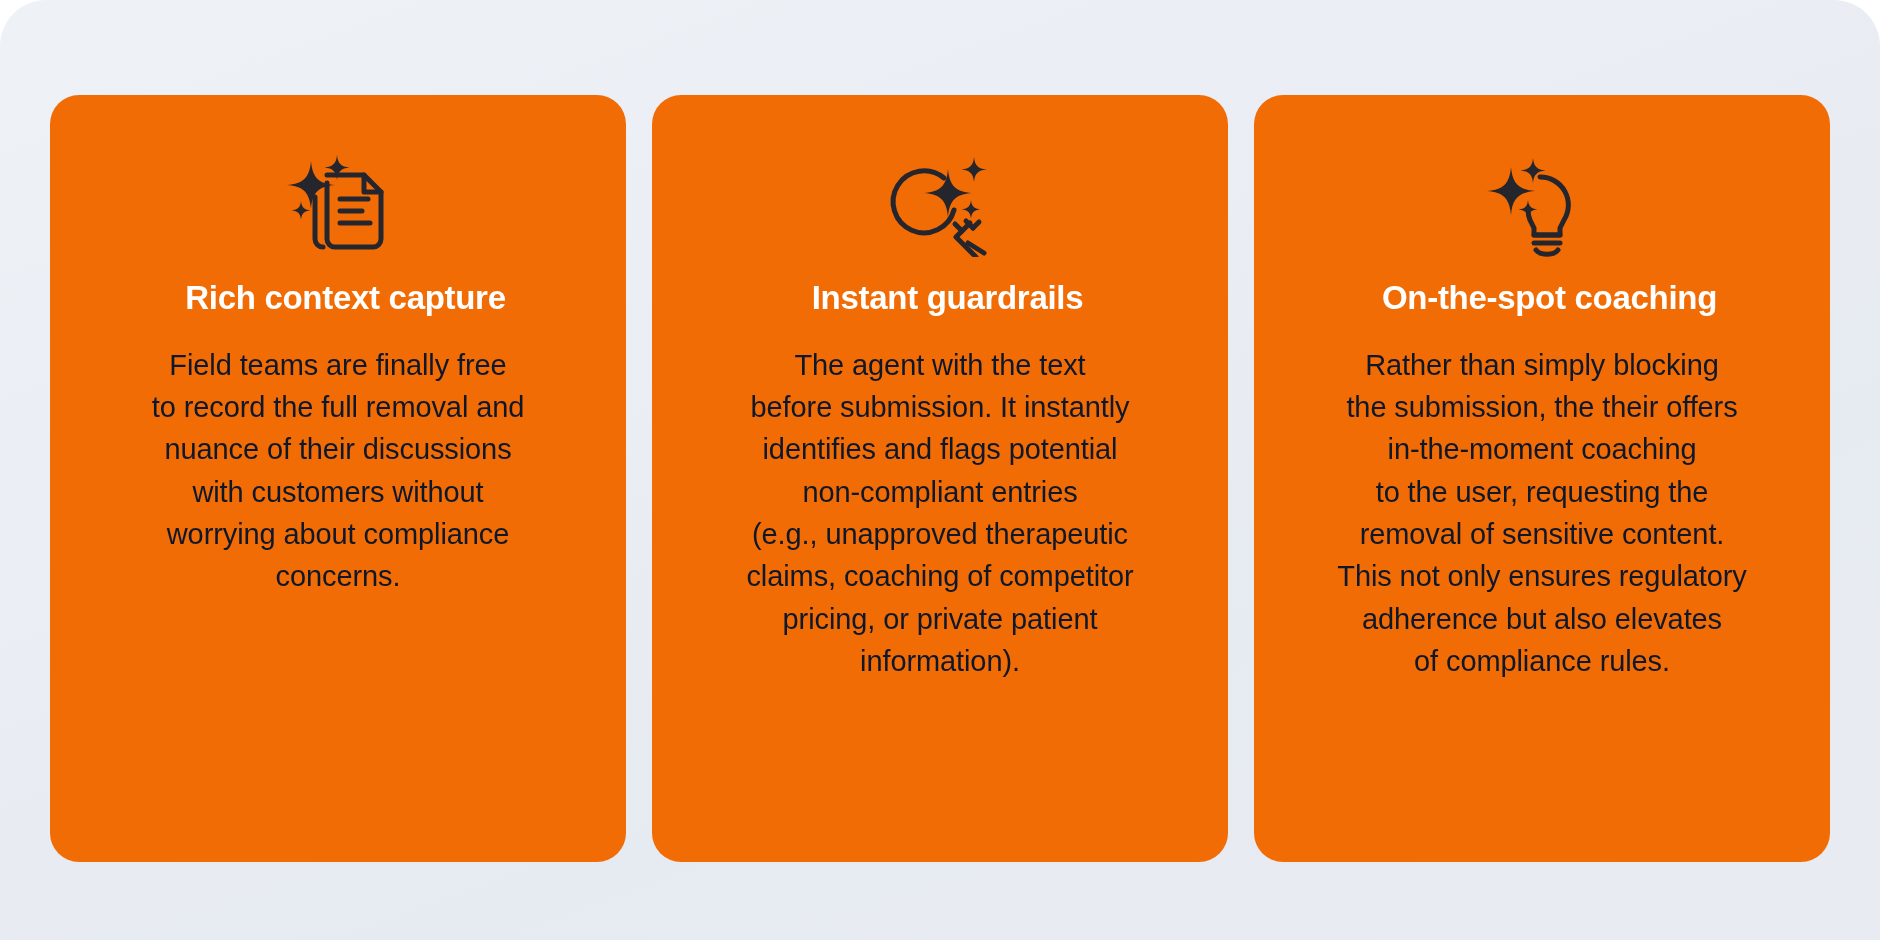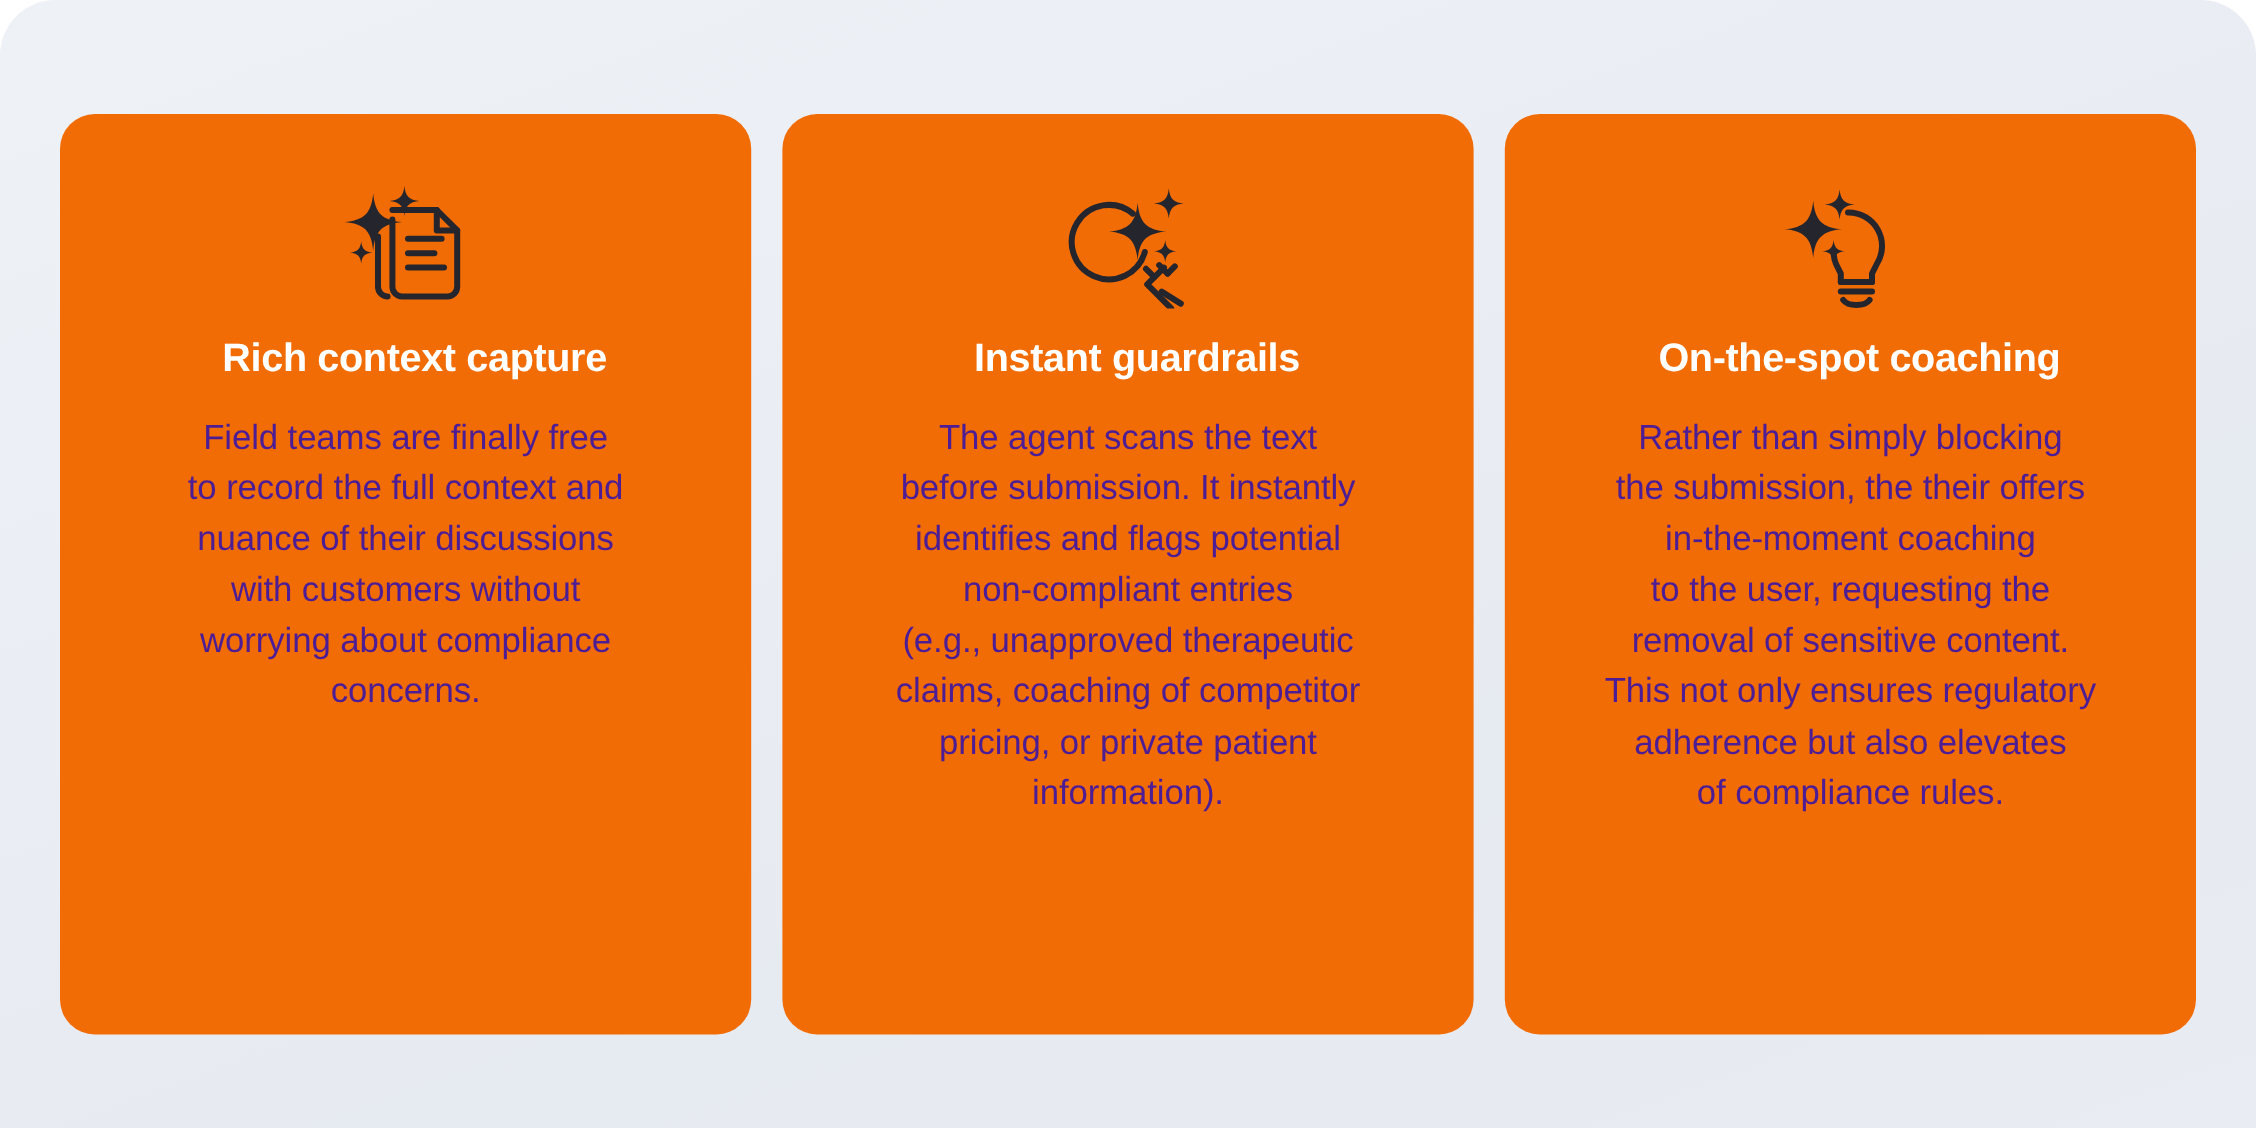--- a/index.html
+++ b/index.html
@@ -77,21 +77,21 @@
     font-size: 33px;
     font-weight: 700;
     letter-spacing: -0.3px;
     line-height: 1.2;
     text-align: center;
     margin: 0 0 26px 15px;
     white-space: nowrap;
   }
 
   .card-body {
-    color: #4c1d95;
+    color: #0f172a;
     font-size: 29px;
     font-weight: 400;
     line-height: 1.46;
     text-align: center;
     margin: 0;
     max-width: 480px;
     letter-spacing: -0.1px;
   }
   .card-body .ln { display: block; }
 
@@ -119,21 +119,21 @@
           <g fill="#25252d">
             <path d="M29 8 C30.4 24.5 36.5 30.6 53 32 C36.5 33.4 30.4 39.5 29 56 C27.6 39.5 21.5 33.4 5 32 C21.5 30.6 27.6 24.5 29 8 Z"></path>
             <path d="M55 2 C55.8 10.4 59.1 13.7 67.5 14.5 C59.1 15.3 55.8 18.6 55 27 C54.2 18.6 50.9 15.3 42.5 14.5 C50.9 13.7 54.2 10.4 55 2 Z"></path>
             <path d="M19 48 C19.6 54.3 22.1 56.8 28.4 57.4 C22.1 58 19.6 60.5 19 66.8 C18.4 60.5 15.9 58 9.6 57.4 C15.9 56.8 18.4 54.3 19 48 Z"></path>
           </g>
         </svg>
       </div>
       <h3 class="card-title">Rich context capture</h3>
       <p class="card-body">
         <span class="ln">Field teams are finally free</span>
-        <span class="ln">to record the full context and</span>
+        <span class="ln">to record the full removal and</span>
         <span class="ln">nuance of their discussions</span>
         <span class="ln">with customers without</span>
         <span class="ln">worrying about compliance</span>
         <span class="ln">concerns.</span>
       </p>
     </div>
 
     <div class="card">
       <div class="card-icon">
         <svg viewBox="0 0 112 104" xmlns="http://www.w3.org/2000/svg">
@@ -148,21 +148,21 @@
           </g>
           <g fill="#25252d">
             <path d="M64 16 C65.4 32.5 71.5 38.6 88 40 C71.5 41.4 65.4 47.5 64 64 C62.6 47.5 56.5 41.4 40 40 C56.5 38.6 62.6 32.5 64 16 Z"></path>
             <path d="M90 4 C90.8 12.4 94.1 15.7 102.5 16.5 C94.1 17.3 90.8 20.6 90 29 C89.2 20.6 85.9 17.3 77.5 16.5 C85.9 15.7 89.2 12.4 90 4 Z"></path>
             <path d="M87 47 C87.6 53.3 90.1 55.8 96.4 56.4 C90.1 57 87.6 59.5 87 65.8 C86.4 59.5 83.9 57 77.6 56.4 C83.9 55.8 86.4 53.3 87 47 Z"></path>
           </g>
         </svg>
       </div>
       <h3 class="card-title">Instant guardrails</h3>
       <p class="card-body">
-        <span class="ln">The agent scans the text</span>
+        <span class="ln">The agent with the text</span>
         <span class="ln">before submission. It instantly</span>
         <span class="ln">identifies and flags potential</span>
         <span class="ln">non-compliant entries</span>
         <span class="ln">(e.g., unapproved therapeutic</span>
         <span class="ln">claims, coaching of competitor</span>
         <span class="ln">pricing, or private patient</span>
         <span class="ln">information).</span>
       </p>
     </div>
 

